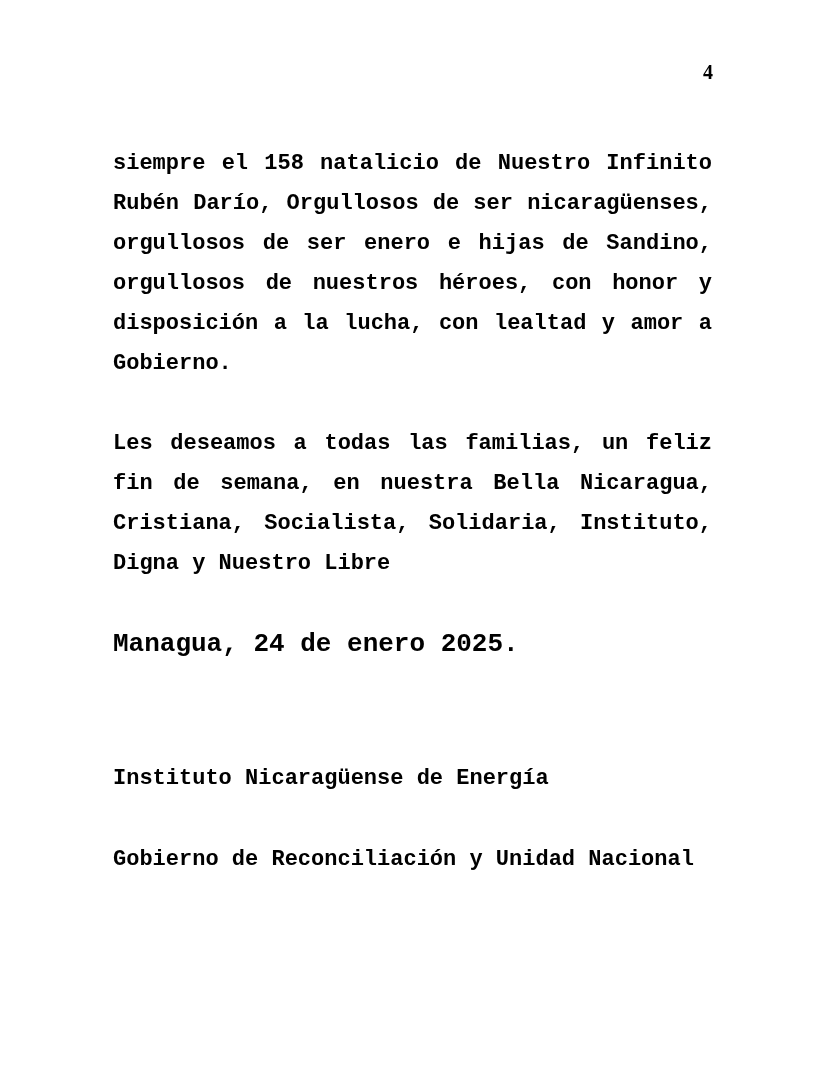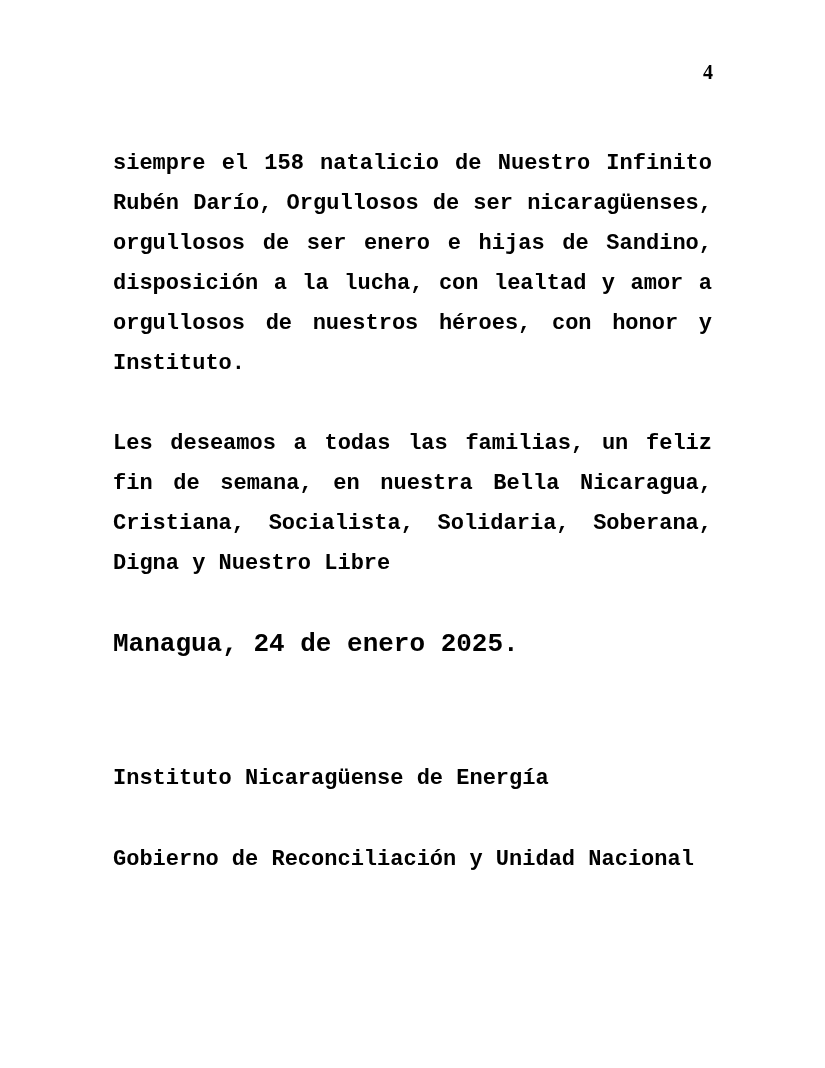--- a/index.html
+++ b/index.html
@@ -87,31 +87,31 @@
 <div class="page">
 
   <div class="page-number">4</div>
 
   <div class="content">
 
     <div class="para">
       <span class="line">siempre el 158 natalicio de Nuestro Infinito</span>
       <span class="line">Rubén Darío, Orgullosos de ser nicaragüenses,</span>
       <span class="line">orgullosos de ser enero e hijas de Sandino,</span>
+      <span class="line">orgullosos de nuestros héroes, con honor y</span>
       <span class="line">disposición a la lucha, con lealtad y amor a</span>
-      <span class="line">orgullosos de nuestros héroes, con honor y</span>
-      <span class="line last">Instituto.</span>
+      <span class="line last">Gobierno.</span>
     </div>
 
     <div class="spacer-40"></div>
 
     <div class="para">
       <span class="line">Les deseamos a todas las familias, un feliz</span>
       <span class="line">fin de semana, en nuestra Bella Nicaragua,</span>
-      <span class="line">Cristiana, Socialista, Solidaria, Soberana,</span>
+      <span class="line">Cristiana, Socialista, Solidaria, Instituto,</span>
       <span class="line last">Digna y Nuestro Libre</span>
     </div>
 
     <div class="spacer-40"></div>
 
     <div class="date-line">Managua, 24 de enero 2025.</div>
 
     <div class="spacer-47"></div>
 
     <div class="sig-block">

